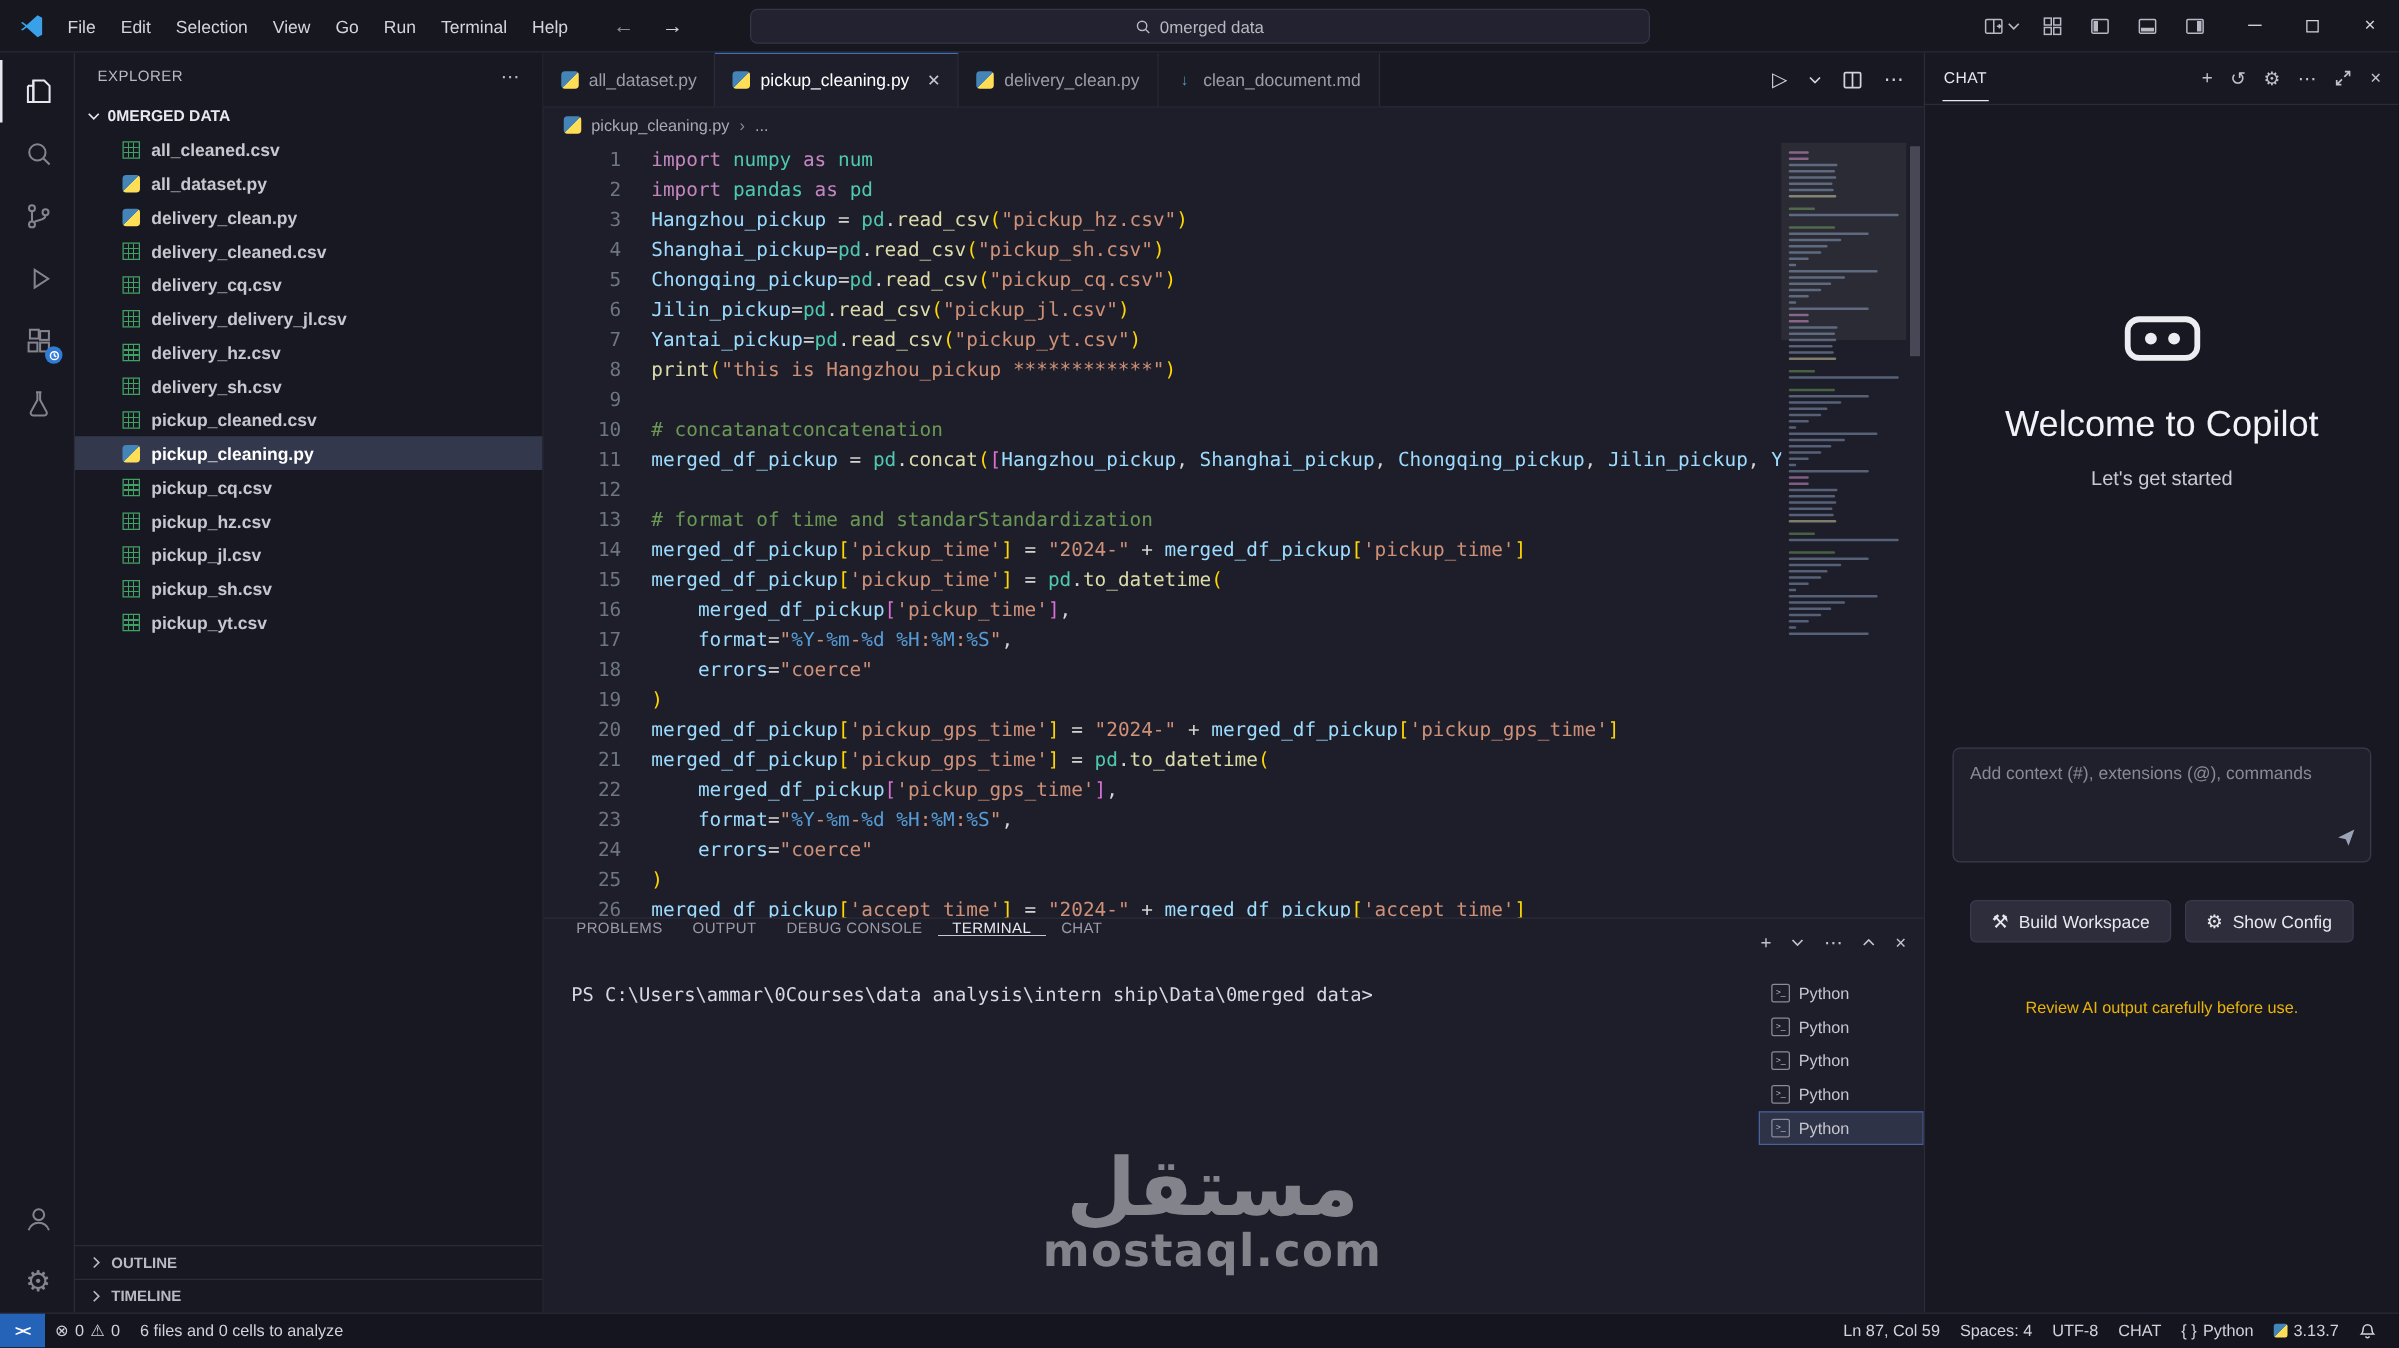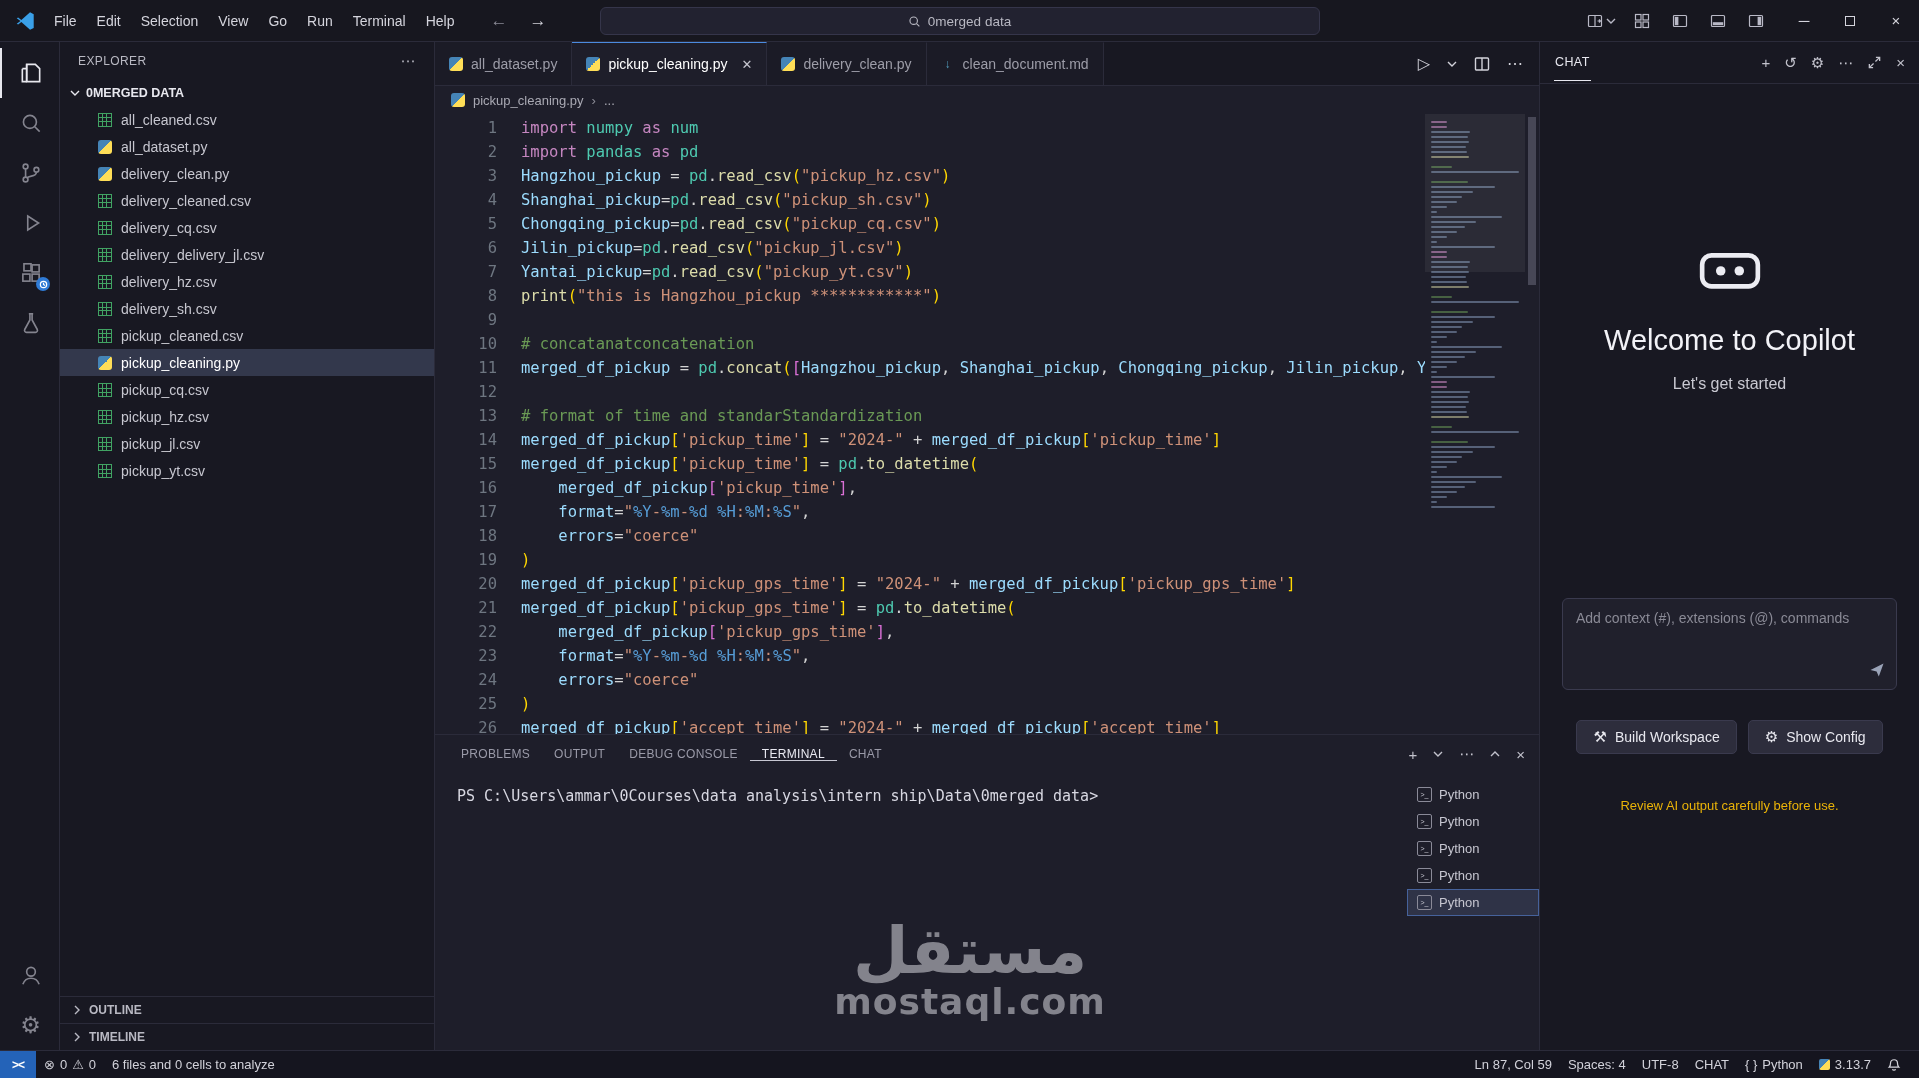--- a/index.html
+++ b/index.html
@@ -34,21 +34,21 @@
   .ab-spacer { flex:1; }
   .ab-badge { position:absolute; right:9px; bottom:7px; width:14px; height:14px; border-radius:50%; background:#2f7bd6; display:flex; align-items:center; justify-content:center; }
   .ab-badge svg { width:9px; height:9px; stroke:#fff; stroke-width:1.6; }
   .gear-glyph { font-size:23px; }
 
   
   .sidebar { width:375px; flex:none; background:#181822; border-right:1px solid #2b2b3a; display:flex; flex-direction:column; }
   .sb-header { height:38px; flex:none; display:flex; align-items:center; padding:0 18px; font-size:12px; letter-spacing:.4px; color:#b9b9c3; }
   .sb-more { margin-left:auto; color:#b9b9c3; font-size:15px; }
   .root-row { height:26px; flex:none; display:flex; align-items:center; gap:6px; padding-left:10px; font-weight:700; font-size:12.5px; color:#e8e8ef; }
-  .file-list { flex:1; overflow:hidden; }
+  .file-list { flex:1; overflow:hidden;font-weight:bold; }
   .file-row { height:27px; display:flex; align-items:center; gap:9px; padding-left:38px; font-size:14px; color:#c7c7d0; cursor:pointer; }
   .file-row.selected { background:#33384c; color:#ffffff; }
   .fname { white-space:nowrap; }
   .sb-section { height:27px; flex:none; display:flex; align-items:center; gap:7px; padding-left:12px; font-size:12px; font-weight:700; color:#b9b9c3; border-top:1px solid #2b2b3a; }
   .sec-chev { transform:rotate(-90deg); }
 
   
   .ficon { flex:none; width:14px; height:14px; display:inline-flex; align-items:center; justify-content:center; font-size:12px; }
   .ficon.py { border-radius:3px; background:linear-gradient(135deg,#4584b6 50%,#ffde57 50%); }
   .ficon.csv { border:1px solid #41a363; background-image:
@@ -321,20 +321,24 @@
             <span class="ficon csv"></span>
             <span class="fname">pickup_cq.csv</span>
           </div>
           <div class="file-row">
             <span class="ficon csv"></span>
             <span class="fname">pickup_hz.csv</span>
           </div>
           <div class="file-row">
             <span class="ficon csv"></span>
             <span class="fname">pickup_jl.csv</span>
+          </div>
+          <div class="file-row">
+            <span class="ficon csv"></span>
+            <span class="fname">pickup_sh.csv</span>
           </div>
           <div class="file-row">
             <span class="ficon csv"></span>
             <span class="fname">pickup_yt.csv</span>
           </div>
         </div>
       <div class="sb-section">
         <svg class="chev sec-chev" viewBox="0 0 10 6">
             <path d="M1 1l4 4 4-4" fill="none" stroke="currentColor" stroke-width="1.4"></path>
           </svg>
@@ -470,21 +474,21 @@
             <div class="mm-line" style="width: 6px; background: rgba(156, 180, 216, 0.45);"></div>
             <div class="mm-line" style="width: 63.75px; background: rgba(156, 180, 216, 0.45);"></div>
           </div>
         <div class="vscrollbar">
             <div class="vthumb"></div>
           </div>
       </div>
 
       <div class="panel">
         <div class="panel-header">
-          <div id="panel-tabs" style="display:flex;align-items:center;">
+          <div id="panel-tabs" style="display:flex;align-items:flex-start;">
               <div class="panel-tab">PROBLEMS</div>
               <div class="panel-tab">OUTPUT</div>
               <div class="panel-tab">DEBUG CONSOLE</div>
               <div class="panel-tab active">TERMINAL</div>
               <div class="panel-tab">CHAT</div>
             </div>
           <div class="panel-actions">
             <span>+</span>
             <svg class="chev" viewBox="0 0 10 6">
                 <path d="M1 1l4 4 4-4" fill="none" stroke="currentColor" stroke-width="1.4"></path>

